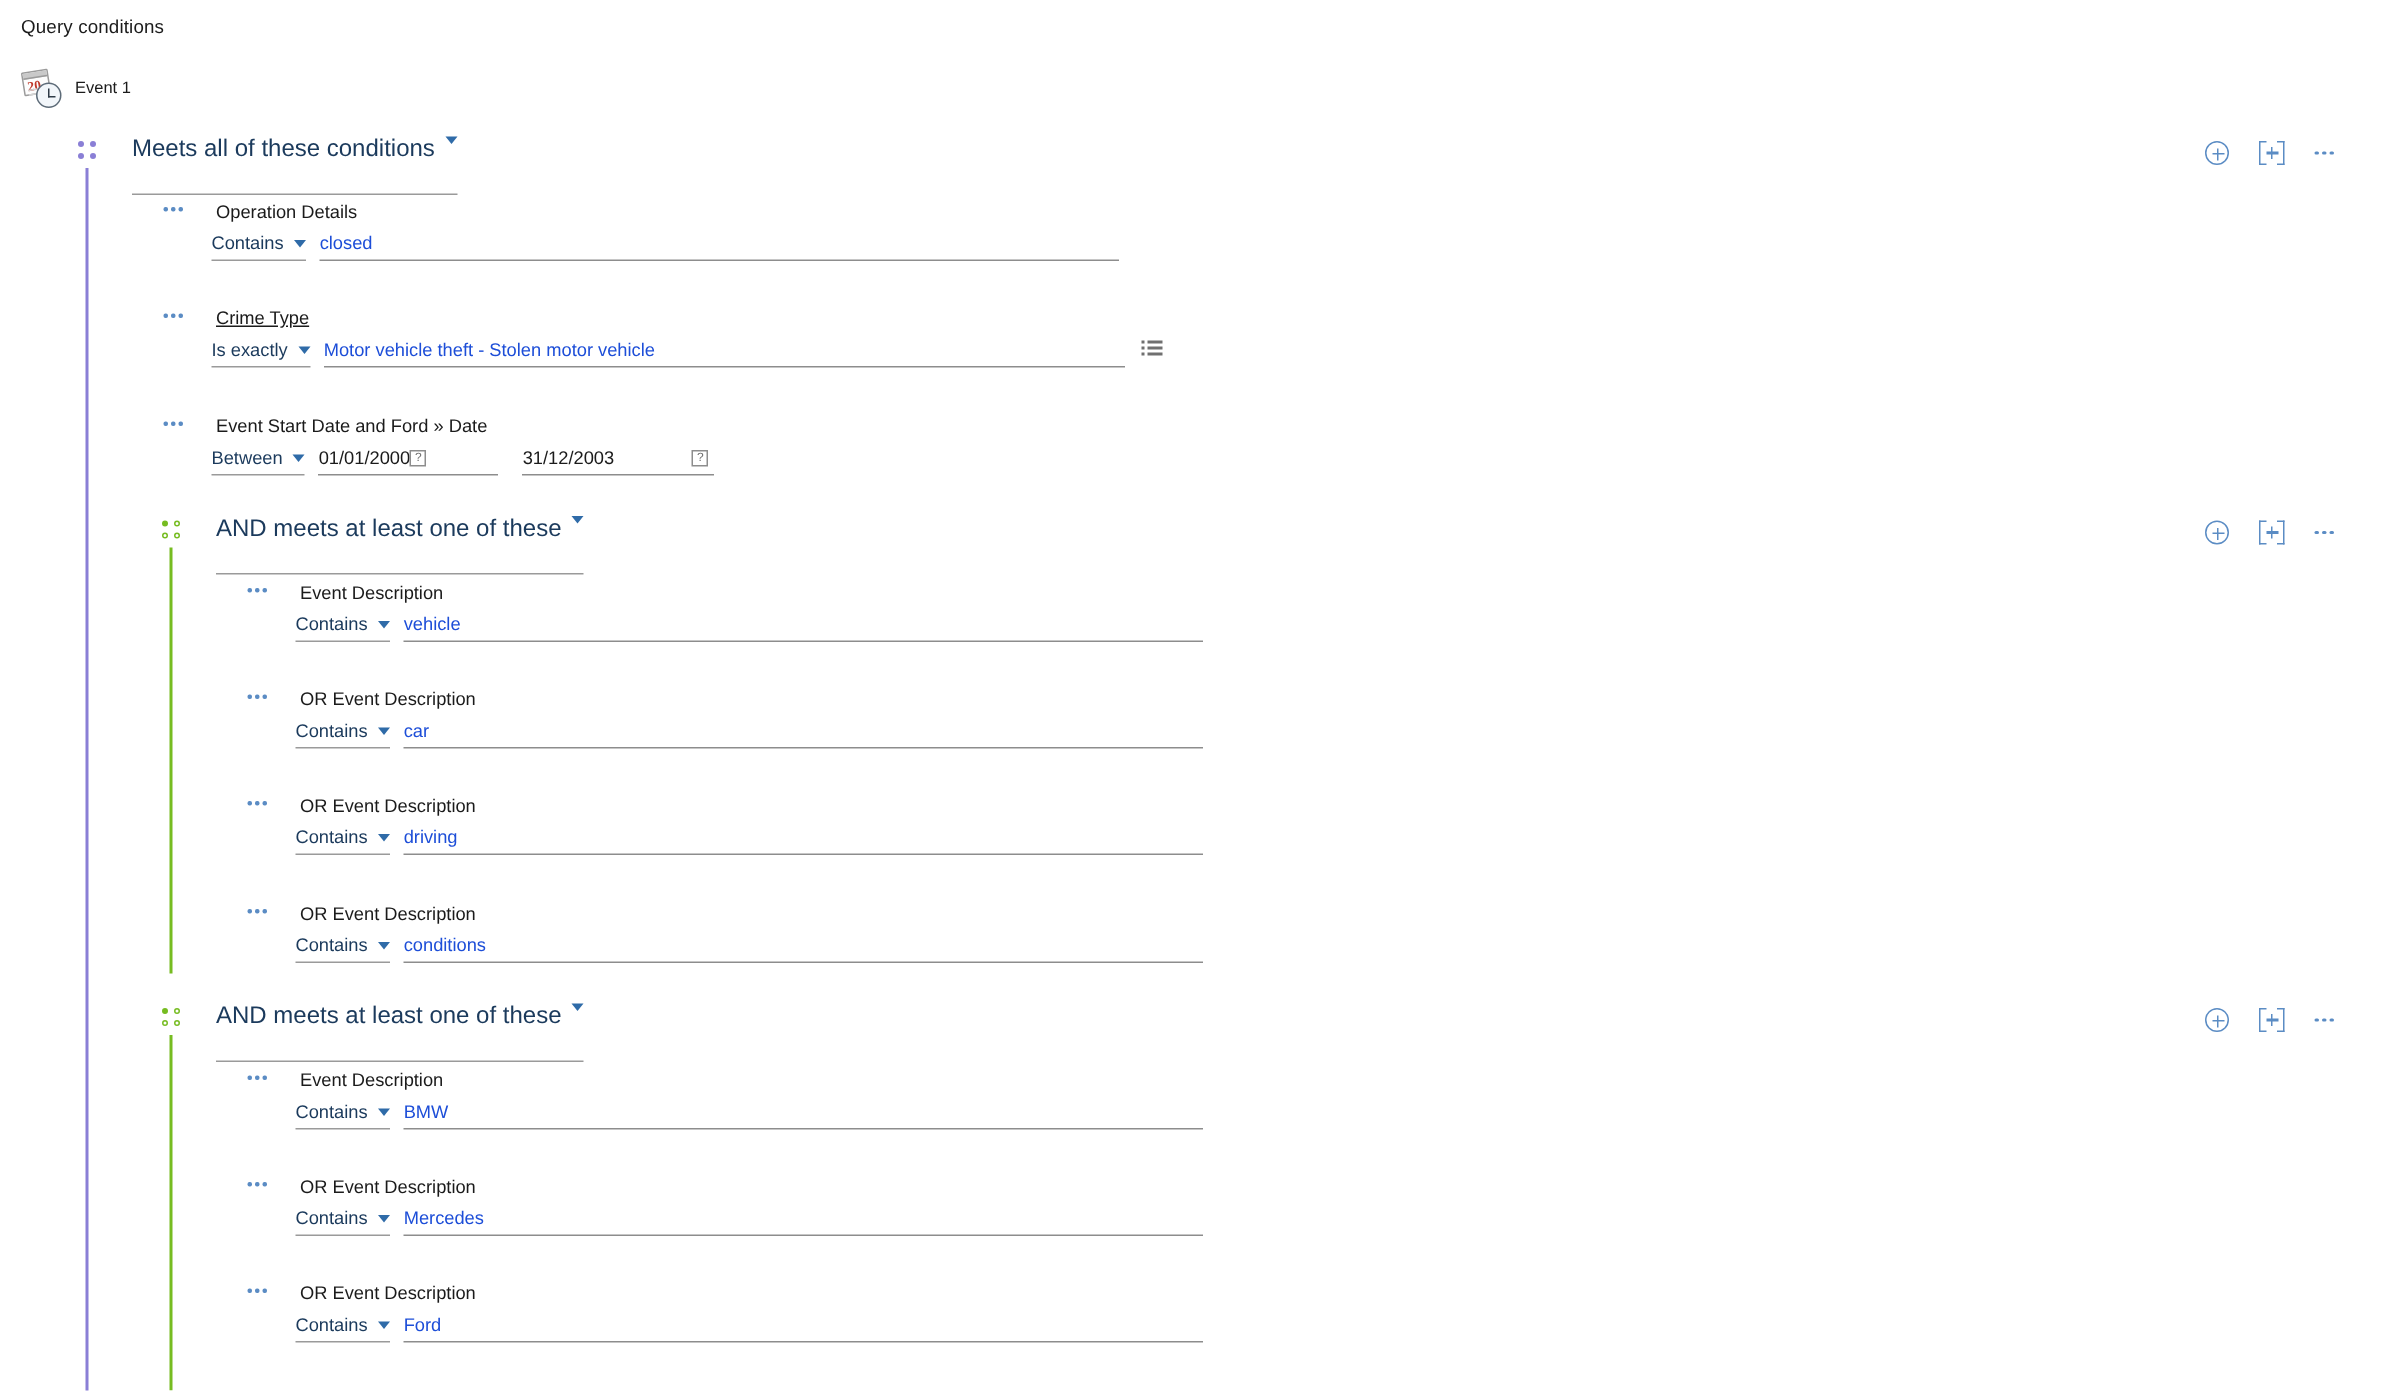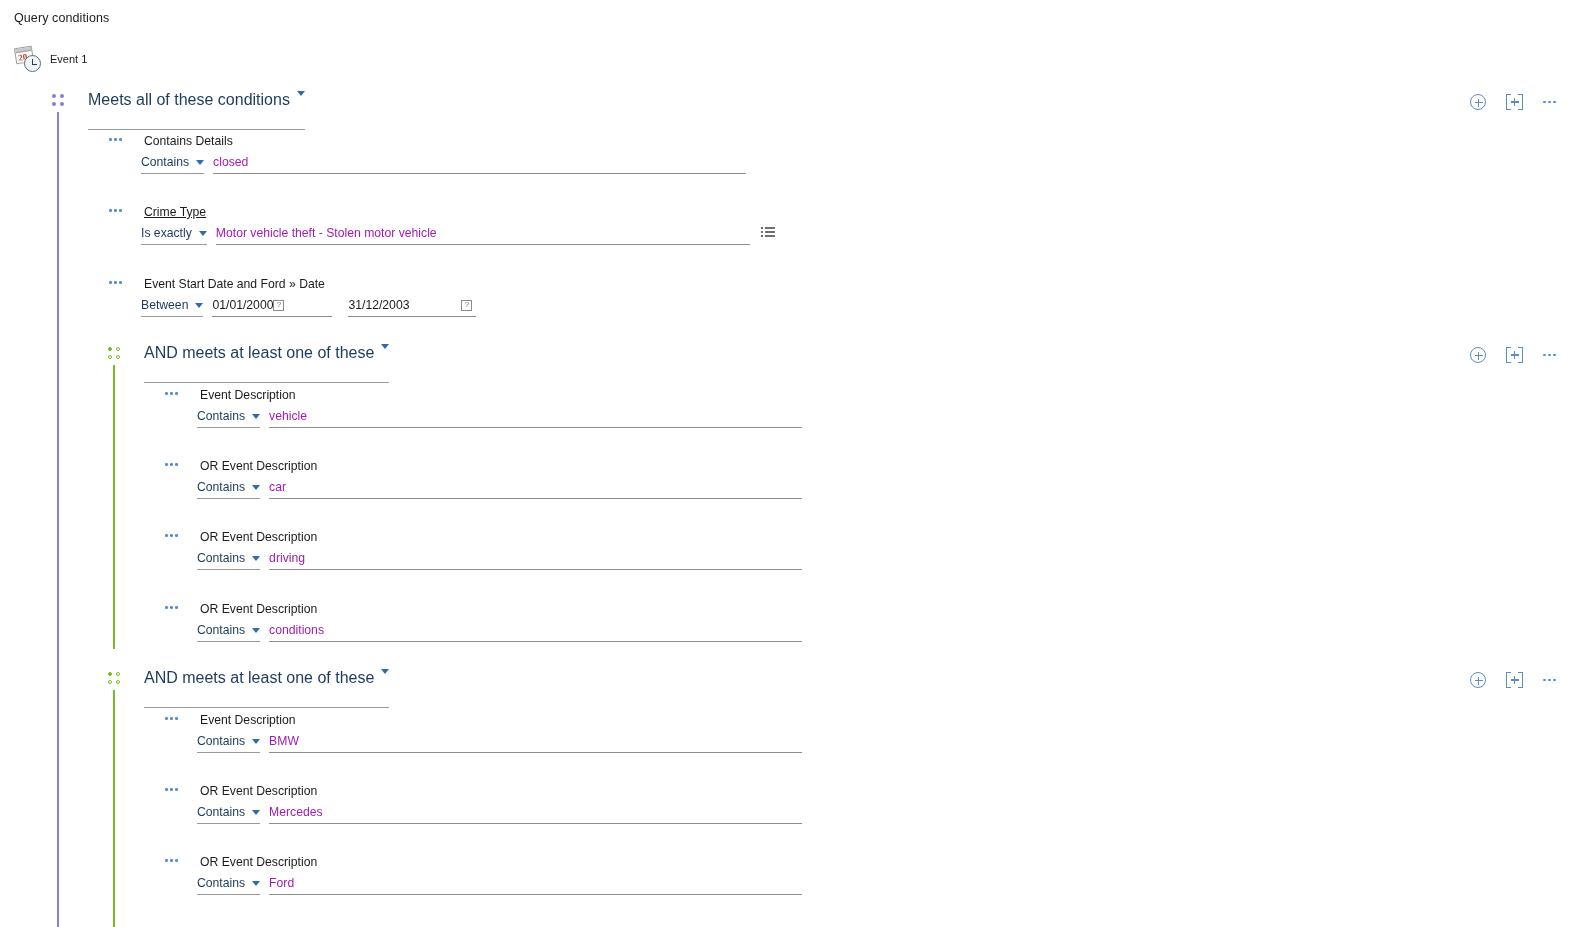--- a/index.html
+++ b/index.html
@@ -114,21 +114,21 @@
   }
 
   .opline { position: absolute; top: 21px; display: flex; align-items: flex-end; }
   .op {
     display: inline-flex; align-items: center; gap: 7px;
     padding-bottom: 4px; border-bottom: 1px solid #9a9a9a;
     font-size: 12.2px; color: #1b3a5c; white-space: nowrap; cursor: text;
   }
   .val {
     display: inline-block; padding-bottom: 4px; margin-left: 9px;
-    border-bottom: 1px solid #8d8d8d; font-size: 12.2px; color: #a21caf;
+    border-bottom: 1px solid #8d8d8d; font-size: 12.2px; color: #1d4ed8;
     white-space: nowrap; cursor: text;
   }
   .val .txt { display: inline-block; }
 
   
   .ic-list { position: absolute; width: 14px; height: 11px; }
   .ic-list .ln { position: absolute; left: 4px; width: 10px; height: 2px; background: #707070; }
   .ic-list .bt { position: absolute; left: 0; width: 2px; height: 2px; background: #707070; }
 
   
@@ -200,21 +200,21 @@
           <i></i>
         </span>
     </div>
 
     <div class="cond" style="left:109px; top:46px; width:700px;">
       <span class="row-dots">
           <i></i>
           <i></i>
           <i></i>
         </span>
-      <span class="field-name" style="left:35px;"><span>Contains Details</span></span>
+      <span class="field-name" style="left:35px;"><span>Operation Details</span></span>
       <span class="opline" style="left:32px;">
         <span class="op">
           <span>Contains</span>
           <span class="caret"></span>
         </span>
         <span class="val" style="width:533px;">
           <span class="txt">closed</span>
         </span>
       </span>
     </div>

